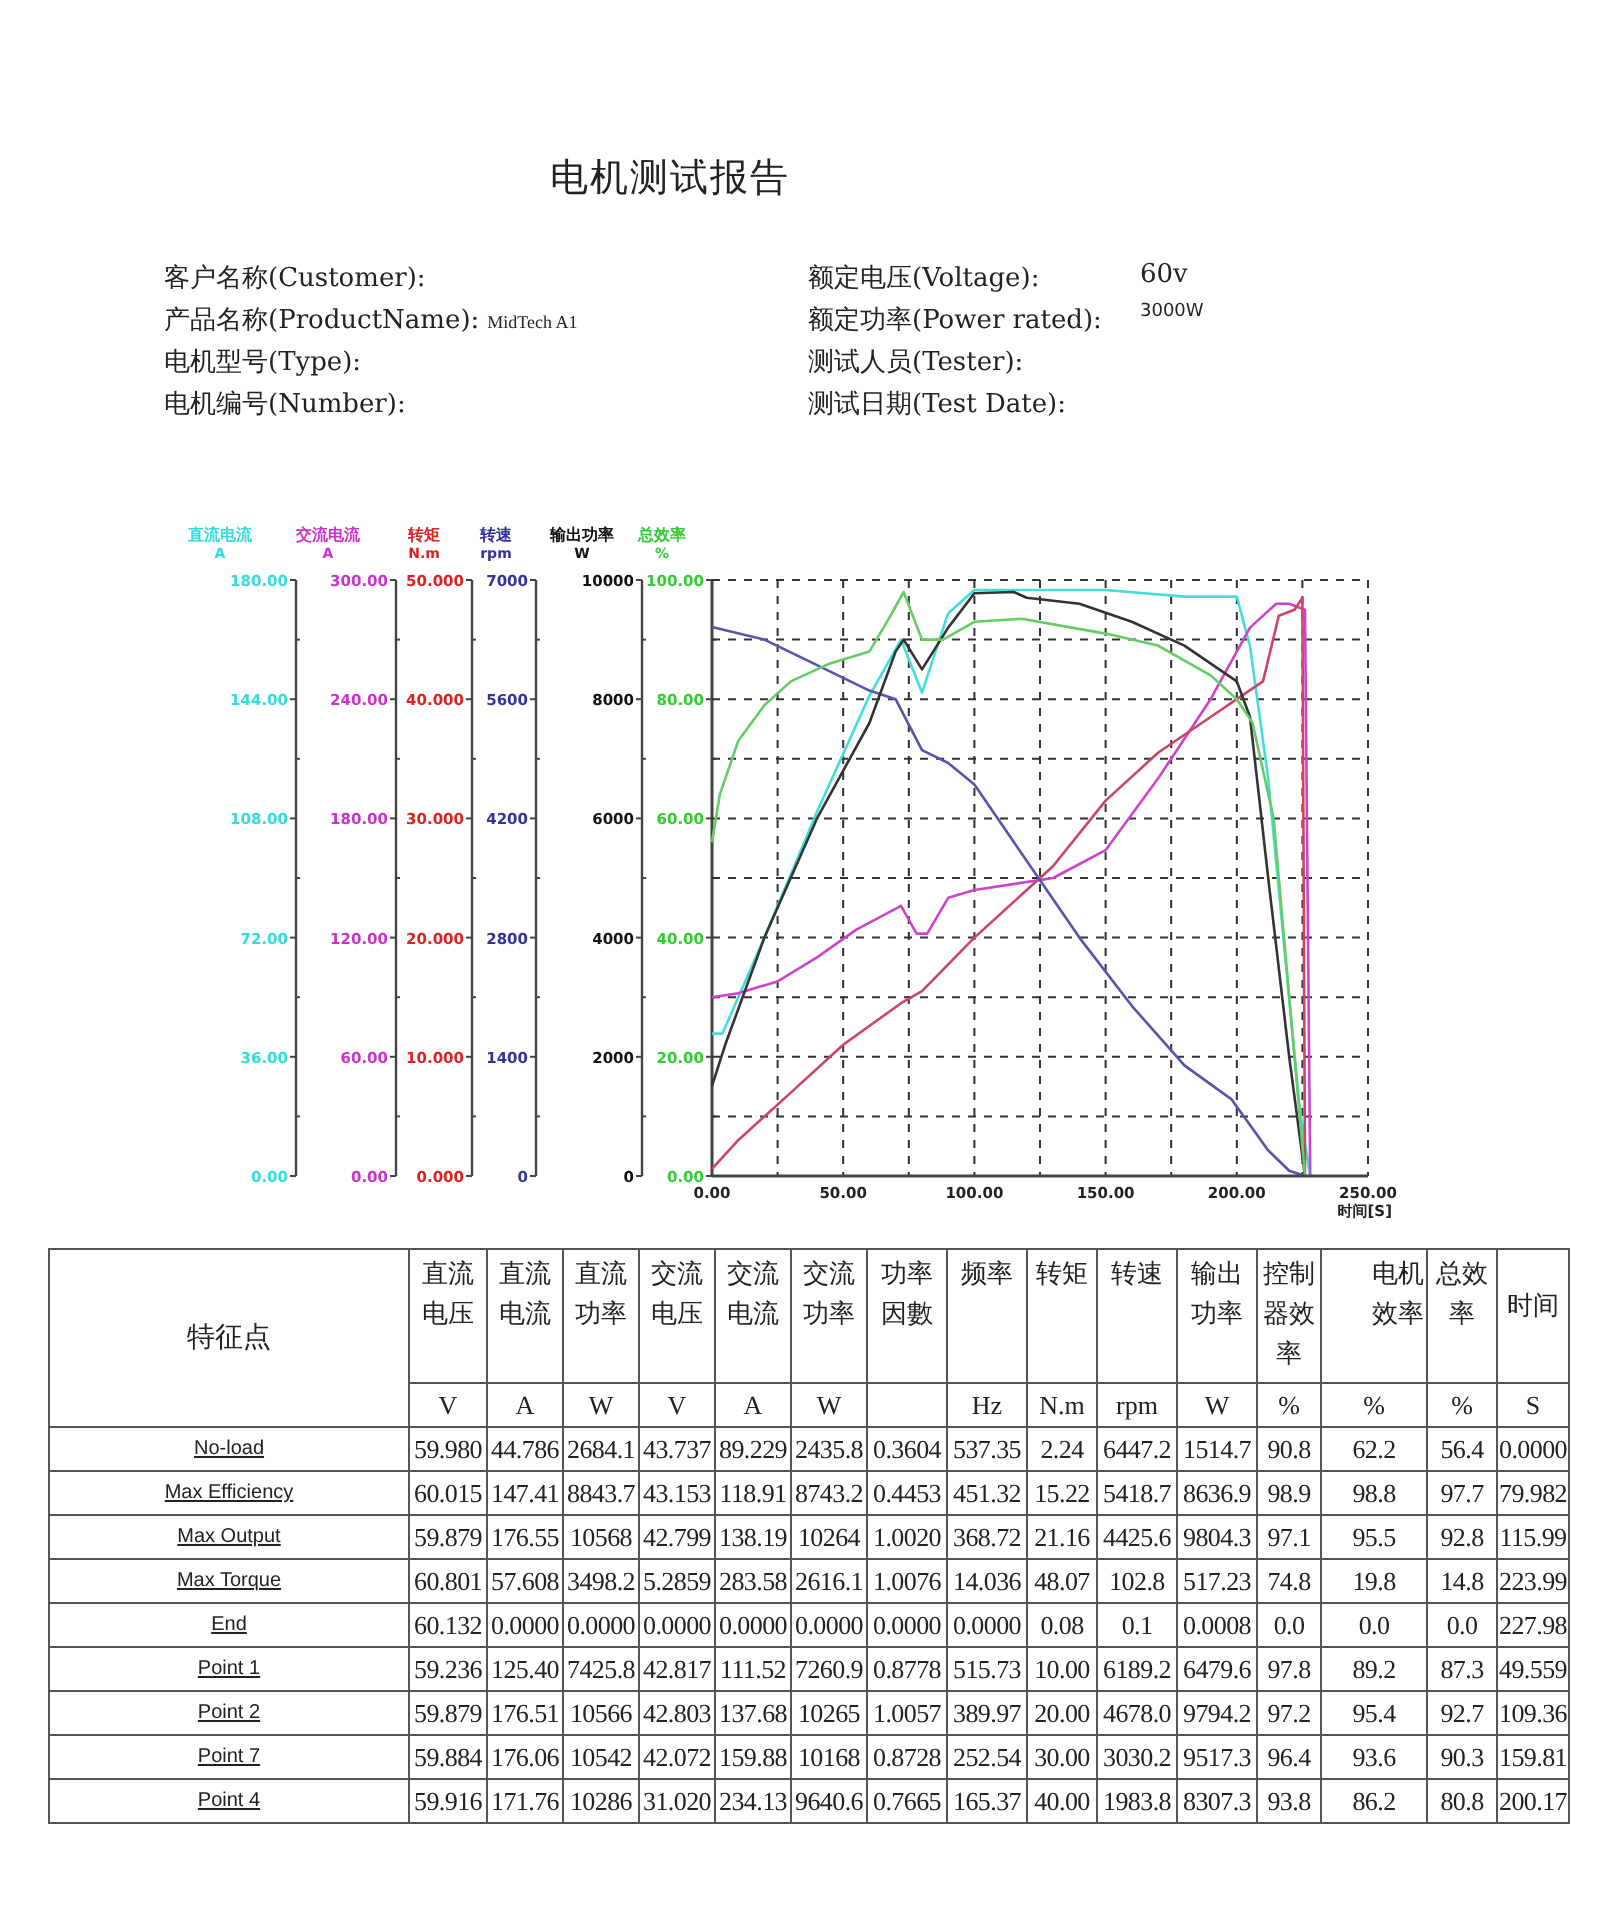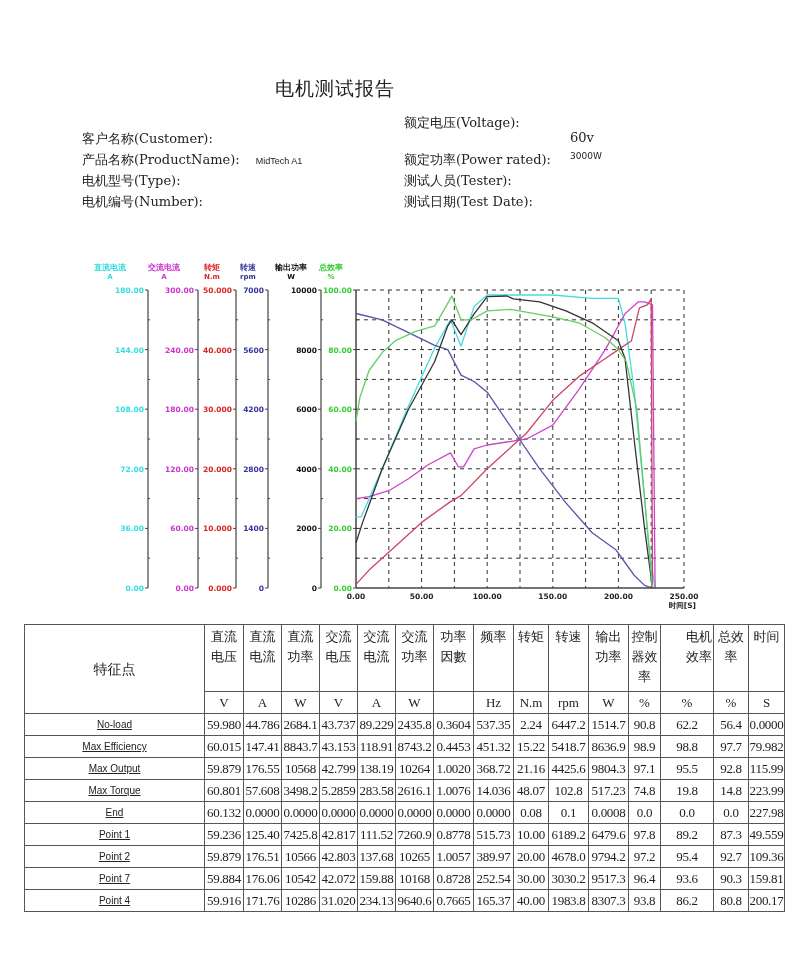--- a/index.html
+++ b/index.html
@@ -1,21 +1,21 @@
 <!DOCTYPE html>
 <html><head>
 <meta charset="utf-8">
 <style>
   html, body { margin:0; padding:0; background:#ffffff; }
   body { width:800px; height:960px; position:relative; overflow:hidden;
          font-family:"DejaVu Serif", serif; color:#222; }
   .title { position:absolute; top:76px; left:0; width:670px; text-align:center;
            font-size:19px; letter-spacing:1px; color:#222; }
   .info { position:absolute; font-size:13px; color:#222; white-space:nowrap; }
-  .info .val { font-family:Liberation Sans, sans-serif; font-size:9px; margin-left:16px; }
+  .info .val { font-family:Liberation Serif, serif; font-size:9px; margin-left:4px; }
   .info-val { position:absolute; font-size:13px; color:#222; }
   .info-val.small { font-family:"DejaVu Sans", sans-serif; font-size:9px; }
   #chart { position:absolute; left:0; top:250px; }
   #chart text { font-family:"DejaVu Sans", sans-serif; font-weight:bold; }
   table.data { position:absolute; left:24px; top:624px; border-collapse:collapse;
                font-family:"Liberation Serif", serif; color:#222; }
   table.data td { border:1px solid #555; padding:0; text-align:center; font-size:13px; line-height:21px; }
   table.data td.hdr { vertical-align:top; font-size:13px; line-height:20px; padding-top:2px; }
   table.data td.unit { font-size:13px; height:20px; }
   table.data td.rowlab { font-family:"Liberation Sans", sans-serif; font-size:10px;text-decoration:underline; }
@@ -33,21 +33,21 @@
 <div class="info" style="left:82px; top:151px;">
   <span>产品名称(ProductName):</span><span class="val">MidTech A1</span>
 </div>
 <div class="info" style="left:82px; top:172px;">
   <span>电机型号(Type):</span><span class="val"></span>
 </div>
 <div class="info" style="left:82px; top:193px;">
   <span>电机编号(Number):</span><span class="val"></span>
 </div>
 
-<div class="info" style="left:404px; top:114px;">额定电压(Voltage):</div>
+<div class="info" style="left:404px; top:130px;">额定电压(Voltage):</div>
 <div class="info-val" style="left:570px; top:130px;text-align:right;">60v</div>
 <div class="info" style="left:404px; top:151px;">额定功率(Power rated):</div>
 <div class="info-val small" style="left:570px; top:151px;">3000W</div>
 <div class="info" style="left:404px; top:172px;">测试人员(Tester):</div>
 <div class="info-val" style="left:570px; top:172px;"></div>
 <div class="info" style="left:404px; top:193px;">测试日期(Test Date):</div>
 <div class="info-val" style="left:570px; top:193px;"></div>
 
 <svg id="chart" width="800" height="370">
   <g id="axes-layer">
@@ -272,21 +272,21 @@
         <td class="hdr" style="height: 64px;">
           <span style="display: block; width: 28px; margin: 0px auto; word-break: break-all;">控制器效率</span>
         </td>
         <td class="hdr" style="height: 64px; padding-left: 24px;">
           <span style="display: block; width: 28px; margin: 0px auto; word-break: break-all;">电机效率</span>
         </td>
         <td class="hdr" style="height: 64px;">
           <span style="display: block; width: 28px; margin: 0px auto; word-break: break-all;">总效率</span>
         </td>
         <td class="hdr" style="height: 64px;">
-          <span style="display: block; width: 28px; margin: 0px auto; word-break: break-all;">时间</span>
+          <span style="display: block; width: 28px; margin: 16px auto; word-break: break-all;">时间</span>
         </td>
       </tr>
       <tr>
         <td class="unit">V</td>
         <td class="unit">A</td>
         <td class="unit">W</td>
         <td class="unit">V</td>
         <td class="unit">A</td>
         <td class="unit">W</td>
         <td class="unit"></td>

